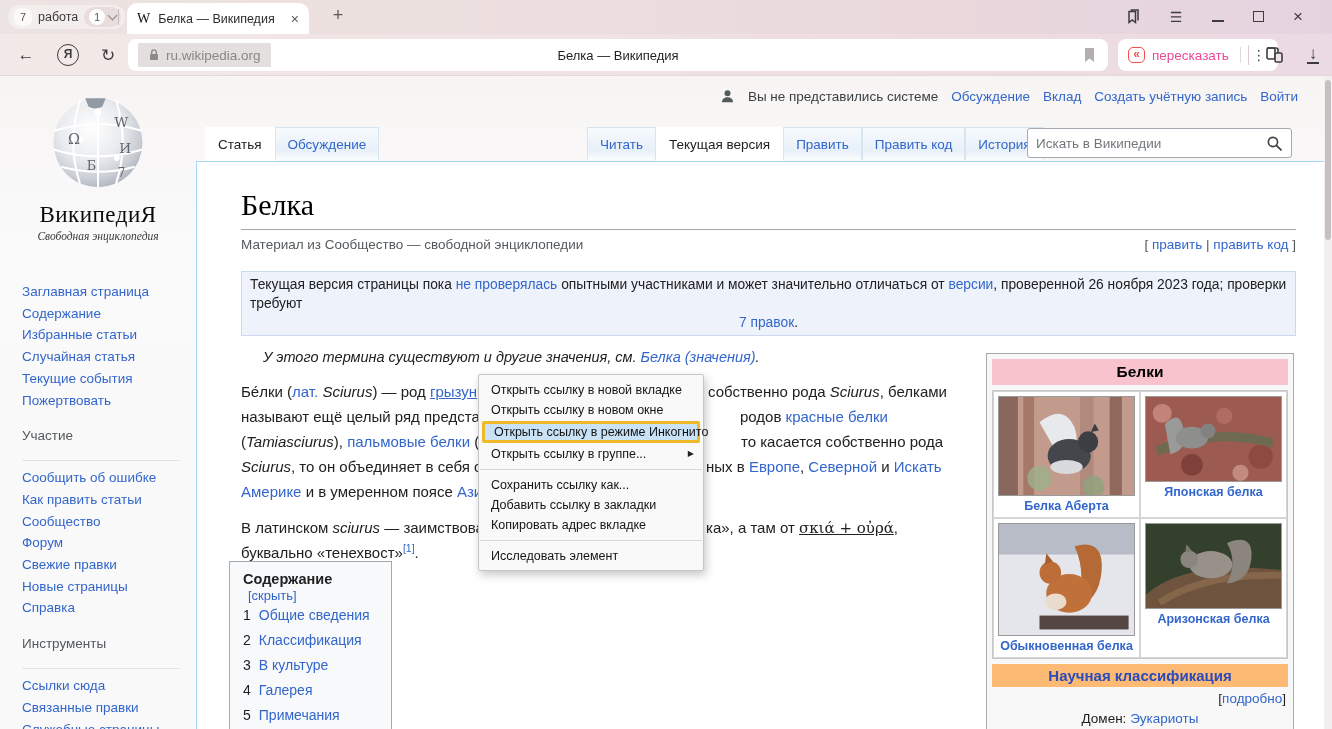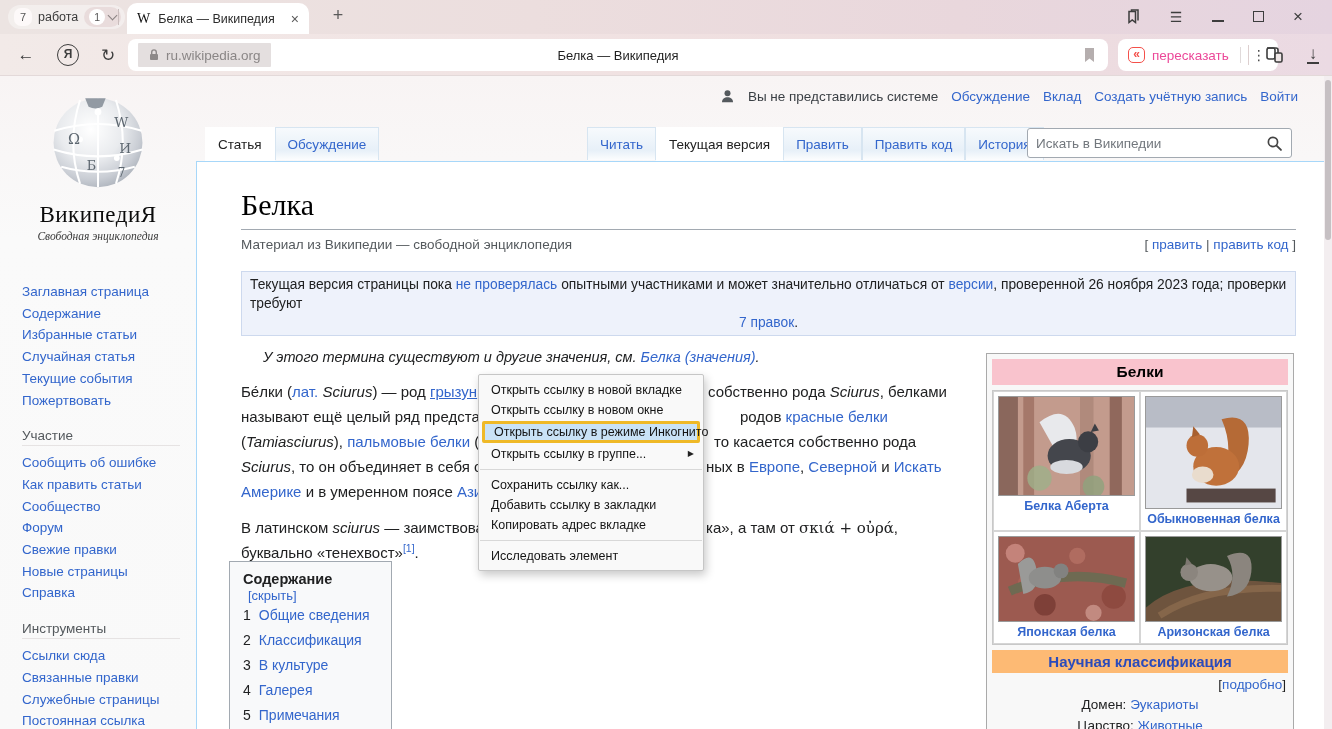--- a/index.html
+++ b/index.html
@@ -62,21 +62,21 @@
     background:linear-gradient(180deg,#f8f4f4,#fafafa 25%,#f9f9f9); }
   .scrollbar { position:absolute; right:0; top:76px; width:8px; height:653px; background:#f3eef0; }
   .scroll-thumb { position:absolute; left:1px; top:4px; width:6px; height:160px; border-radius:3px; background:#c6c0c3; }
 
   .wside { position:absolute; left:0; top:0; width:196px; height:100%; }
   .wlogo { position:absolute; left:20px; top:12px; width:156px; text-align:center; }
   .wlogo-word { font-family:"Liberation Serif",serif; font-size:23px; color:#0a0a0a; letter-spacing:.5px; margin-top:4px; }
   .wlogo-tag { font-family:"Liberation Serif",serif; font-style:italic; font-size:11.5px; color:#3a3a3a; margin-top:2px; }
   .snav { position:absolute; left:22px; top:205px; width:165px; font-size:13.5px; }
   .snav a { display:block; color:#3366cc; text-decoration:none; line-height:21.7px; }
-  .sec-title { color:#54595d; font-size:13.5px; margin:17px 0 6px; padding-bottom:2px;
+  .sec-title { color:#54595d; font-size:13.5px; margin:17px 0 6px; padding-bottom:17px;
     border-bottom:1px solid #e6e3e3; width:158px; }
 
   .personal { position:absolute; right:26px; top:12px; display:flex; align-items:center; gap:13px; font-size:13.5px; }
   .personal .status { color:#3a3f44; }
   .personal a { color:#3366cc; text-decoration:none; }
 
   .wtabs { position:absolute; left:196px; top:52px; right:8px; height:33px; }
   .tabs-left { position:absolute; left:9px; bottom:0; display:flex; }
   .tabs-right { position:absolute; left:391px; bottom:0; display:flex; }
   .wtab { height:33px; line-height:33px; padding:0 12px; font-size:13.5px; color:#3366cc; white-space:nowrap;
@@ -96,32 +96,32 @@
   .edit-row { font-size:13.5px; color:#54595d; }
   .notice { margin-top:19px; background:#eef2fb; border:1px solid #cdd9ee; padding:3px 8px;
     font-size:13.8px; color:#202122; line-height:19px; }
   .notice .rline:nth-child(2) { text-align:center; }
   .dab { margin-top:13px; padding-left:22px; font-size:14.5px; color:#202122; }
   .para { margin-top:14px; font-size:15px; color:#202122; }
   .para .rline { position:relative; height:25px; line-height:25px; white-space:nowrap; }
   .frr { position:absolute; top:0; }
   .para1 .rline:nth-child(1) .frr { left:467px; }
   .para1 .rline:nth-child(2) .frr { left:499px; }
-  .para1 .rline:nth-child(3) .frr { left:473px; }
+  .para1 .rline:nth-child(3) .frr { left:500px; }
   .para1 .rline:nth-child(4) .frr { left:465px; }
   .para2 { margin-top:11px; }
   .para2 .rline:nth-child(1) .frr { left:465px; }
 
   .sg-b { font-weight:normal; }
   .sg-i { font-style:italic; }
   .sg-l { color:#3366cc; }
   .sg-li { color:#3366cc; font-style:italic; }
   .sg-lu { color:#3366cc; text-decoration:underline; }
   .sg-sup { color:#3366cc; vertical-align:super; font-size:10.5px; line-height:0; }
-  .sg-g { font-family:"DejaVu Serif",serif; }
+  .sg-g { font-family:"DejaVu Serif",serif;text-decoration:underline; }
 
   .toc { position:absolute; left:32px; top:399px; width:163px; height:210px; background:#f8f9fa;
     border:1px solid #a2a9b1; padding:9px 13px; }
   .toc-head { font-size:14px; color:#202122; }
   .toc-head b { font-size:14.5px; }
   .toc-toggle { color:#3366cc; font-size:13px; margin-left:5px; }
   .toc-item { font-size:14px; line-height:25px; white-space:nowrap; }
   .toc-num { color:#202122; margin-right:8px; }
   .toc-item a { color:#3366cc; text-decoration:none; }
 
@@ -330,21 +330,21 @@
         <svg width="17" height="17" viewBox="0 0 20 20">
           <circle cx="8.2" cy="8.2" r="5.4" fill="none" stroke="#444" stroke-width="2"></circle>
           <line x1="12.4" y1="12.4" x2="17.6" y2="17.6" stroke="#444" stroke-width="2.2" stroke-linecap="round"></line>
         </svg>
       </div>
     </div>
 
     <div class="wcontent">
       <h1 class="a-title">Белка</h1>
       <div class="tagline-row">
-        <span>Материал из Википедии — свободной энциклопедия</span>
+        <span>Материал из Сообщество — свободной энциклопедии</span>
         <span class="edit-row">
             <div class="rline"><span class="frl"><span>[ </span><span class="sg-l">править</span><span> | </span><span class="sg-l">править код</span><span> ]</span></span></div>
           </span>
       </div>
       <div class="notice">
           <div class="rline"><span class="frl"><span>Текущая версия страницы пока </span><span class="sg-l">не проверялась</span><span> опытными участниками и может значительно отличаться от </span><span class="sg-l">версии</span><span>, проверенной 26 ноября 2023 года; проверки требуют</span></span></div>
           <div class="rline"><span class="frl"><span class="sg-l">7 правок</span><span>.</span></span></div>
         </div>
       <div class="dab">
           <div class="rline"><span class="frl"><span class="sg-i">У этого термина существуют и другие значения, см. </span><span class="sg-li">Белка (значения)</span><span class="sg-i">.</span></span></div>
@@ -406,53 +406,53 @@
                 <path d="M30 18 q18 -14 26 4 q6 16 -12 20 z" fill="#e8e9ec"></path>
                 <ellipse cx="52" cy="42" rx="16" ry="12" fill="#44464c"></ellipse>
                 <circle cx="66" cy="32" r="7.5" fill="#3c3e44"></circle>
                 <path d="M68 25 l3 -6 l3 5 z" fill="#3c3e44"></path>
                 <ellipse cx="50" cy="50" rx="12" ry="5" fill="#d8dade"></ellipse>
               </svg>
             </div>
             <div class="ib-cap">Белка Аберта</div>
           </div>
           <div class="ib-cell">
-            <div class="ib-img" style="height:113px;">
-              <svg viewBox="0 0 100 80" preserveAspectRatio="none">
-                <rect width="100" height="80" fill="#e4e6ec"></rect>
-                <rect x="0" y="0" width="100" height="22" fill="#b8bcc6"></rect>
-                <rect x="30" y="66" width="66" height="10" fill="#564744"></rect>
-                <path d="M56 16 q22 -6 20 18 q-2 22 -20 26 q10 -22 0 -44z" fill="#b56a36"></path>
-                <ellipse cx="52" cy="50" rx="17" ry="14" fill="#c0713a"></ellipse>
-                <circle cx="38" cy="35" r="8" fill="#bd6e38"></circle>
-                <path d="M34 29 l1 -8 l5 6 z" fill="#a85f2e"></path>
-                <ellipse cx="42" cy="56" rx="8" ry="6" fill="#e9dccd"></ellipse>
-              </svg>
-            </div>
-            <div class="ib-cap">Обыкновенная белка</div>
-          </div>
-          <div class="ib-cell">
             <div class="ib-img" style="height:86px;">
               <svg viewBox="0 0 100 62" preserveAspectRatio="none">
                 <rect width="100" height="62" fill="#9c5a50"></rect>
                 <circle cx="12" cy="12" r="7" fill="#c4837a"></circle>
                   <circle cx="34" cy="50" r="8" fill="#7e4038"></circle>
                 <circle cx="58" cy="14" r="6" fill="#b06c60"></circle>
                   <circle cx="85" cy="44" r="9" fill="#8e4a40"></circle>
                 <circle cx="70" cy="56" r="6" fill="#c28a80"></circle>
                   <circle cx="20" cy="34" r="6" fill="#aa6257"></circle>
                 <path d="M8 40 q40 -18 86 -6" fill="none" stroke="#6e6a52" stroke-width="7"></path>
                 <path d="M14 20 q12 -12 14 6 q2 14 -10 16z" fill="#9a9a98"></path>
                 <ellipse cx="34" cy="30" rx="12" ry="8" fill="#8e8e8c"></ellipse>
                 <circle cx="46" cy="25" r="5.5" fill="#828280"></circle>
               </svg>
             </div>
             <div class="ib-cap">Японская белка</div>
           </div>
           <div class="ib-cell">
+            <div class="ib-img" style="height:113px;">
+              <svg viewBox="0 0 100 80" preserveAspectRatio="none">
+                <rect width="100" height="80" fill="#e4e6ec"></rect>
+                <rect x="0" y="0" width="100" height="22" fill="#b8bcc6"></rect>
+                <rect x="30" y="66" width="66" height="10" fill="#564744"></rect>
+                <path d="M56 16 q22 -6 20 18 q-2 22 -20 26 q10 -22 0 -44z" fill="#b56a36"></path>
+                <ellipse cx="52" cy="50" rx="17" ry="14" fill="#c0713a"></ellipse>
+                <circle cx="38" cy="35" r="8" fill="#bd6e38"></circle>
+                <path d="M34 29 l1 -8 l5 6 z" fill="#a85f2e"></path>
+                <ellipse cx="42" cy="56" rx="8" ry="6" fill="#e9dccd"></ellipse>
+              </svg>
+            </div>
+            <div class="ib-cap">Обыкновенная белка</div>
+          </div>
+          <div class="ib-cell">
             <div class="ib-img" style="height:86px;">
               <svg viewBox="0 0 100 62" preserveAspectRatio="none">
                 <rect width="100" height="62" fill="#33402c"></rect>
                 <path d="M0 52 q30 -26 100 -18 l0 28 l-100 0z" fill="#6e543e"></path>
                 <path d="M10 58 q34 -22 90 -20" fill="none" stroke="#85664a" stroke-width="5"></path>
                 <path d="M60 14 q20 -8 18 12 q-2 16 -18 18 q8 -16 0 -30z" fill="#8b857e"></path>
                 <ellipse cx="48" cy="30" rx="16" ry="10" fill="#97918a"></ellipse>
                 <circle cx="32" cy="26" r="6.5" fill="#8b857e"></circle>
                 <path d="M29 21 l1 -6 l4 5 z" fill="#7d7770"></path>
               </svg>

